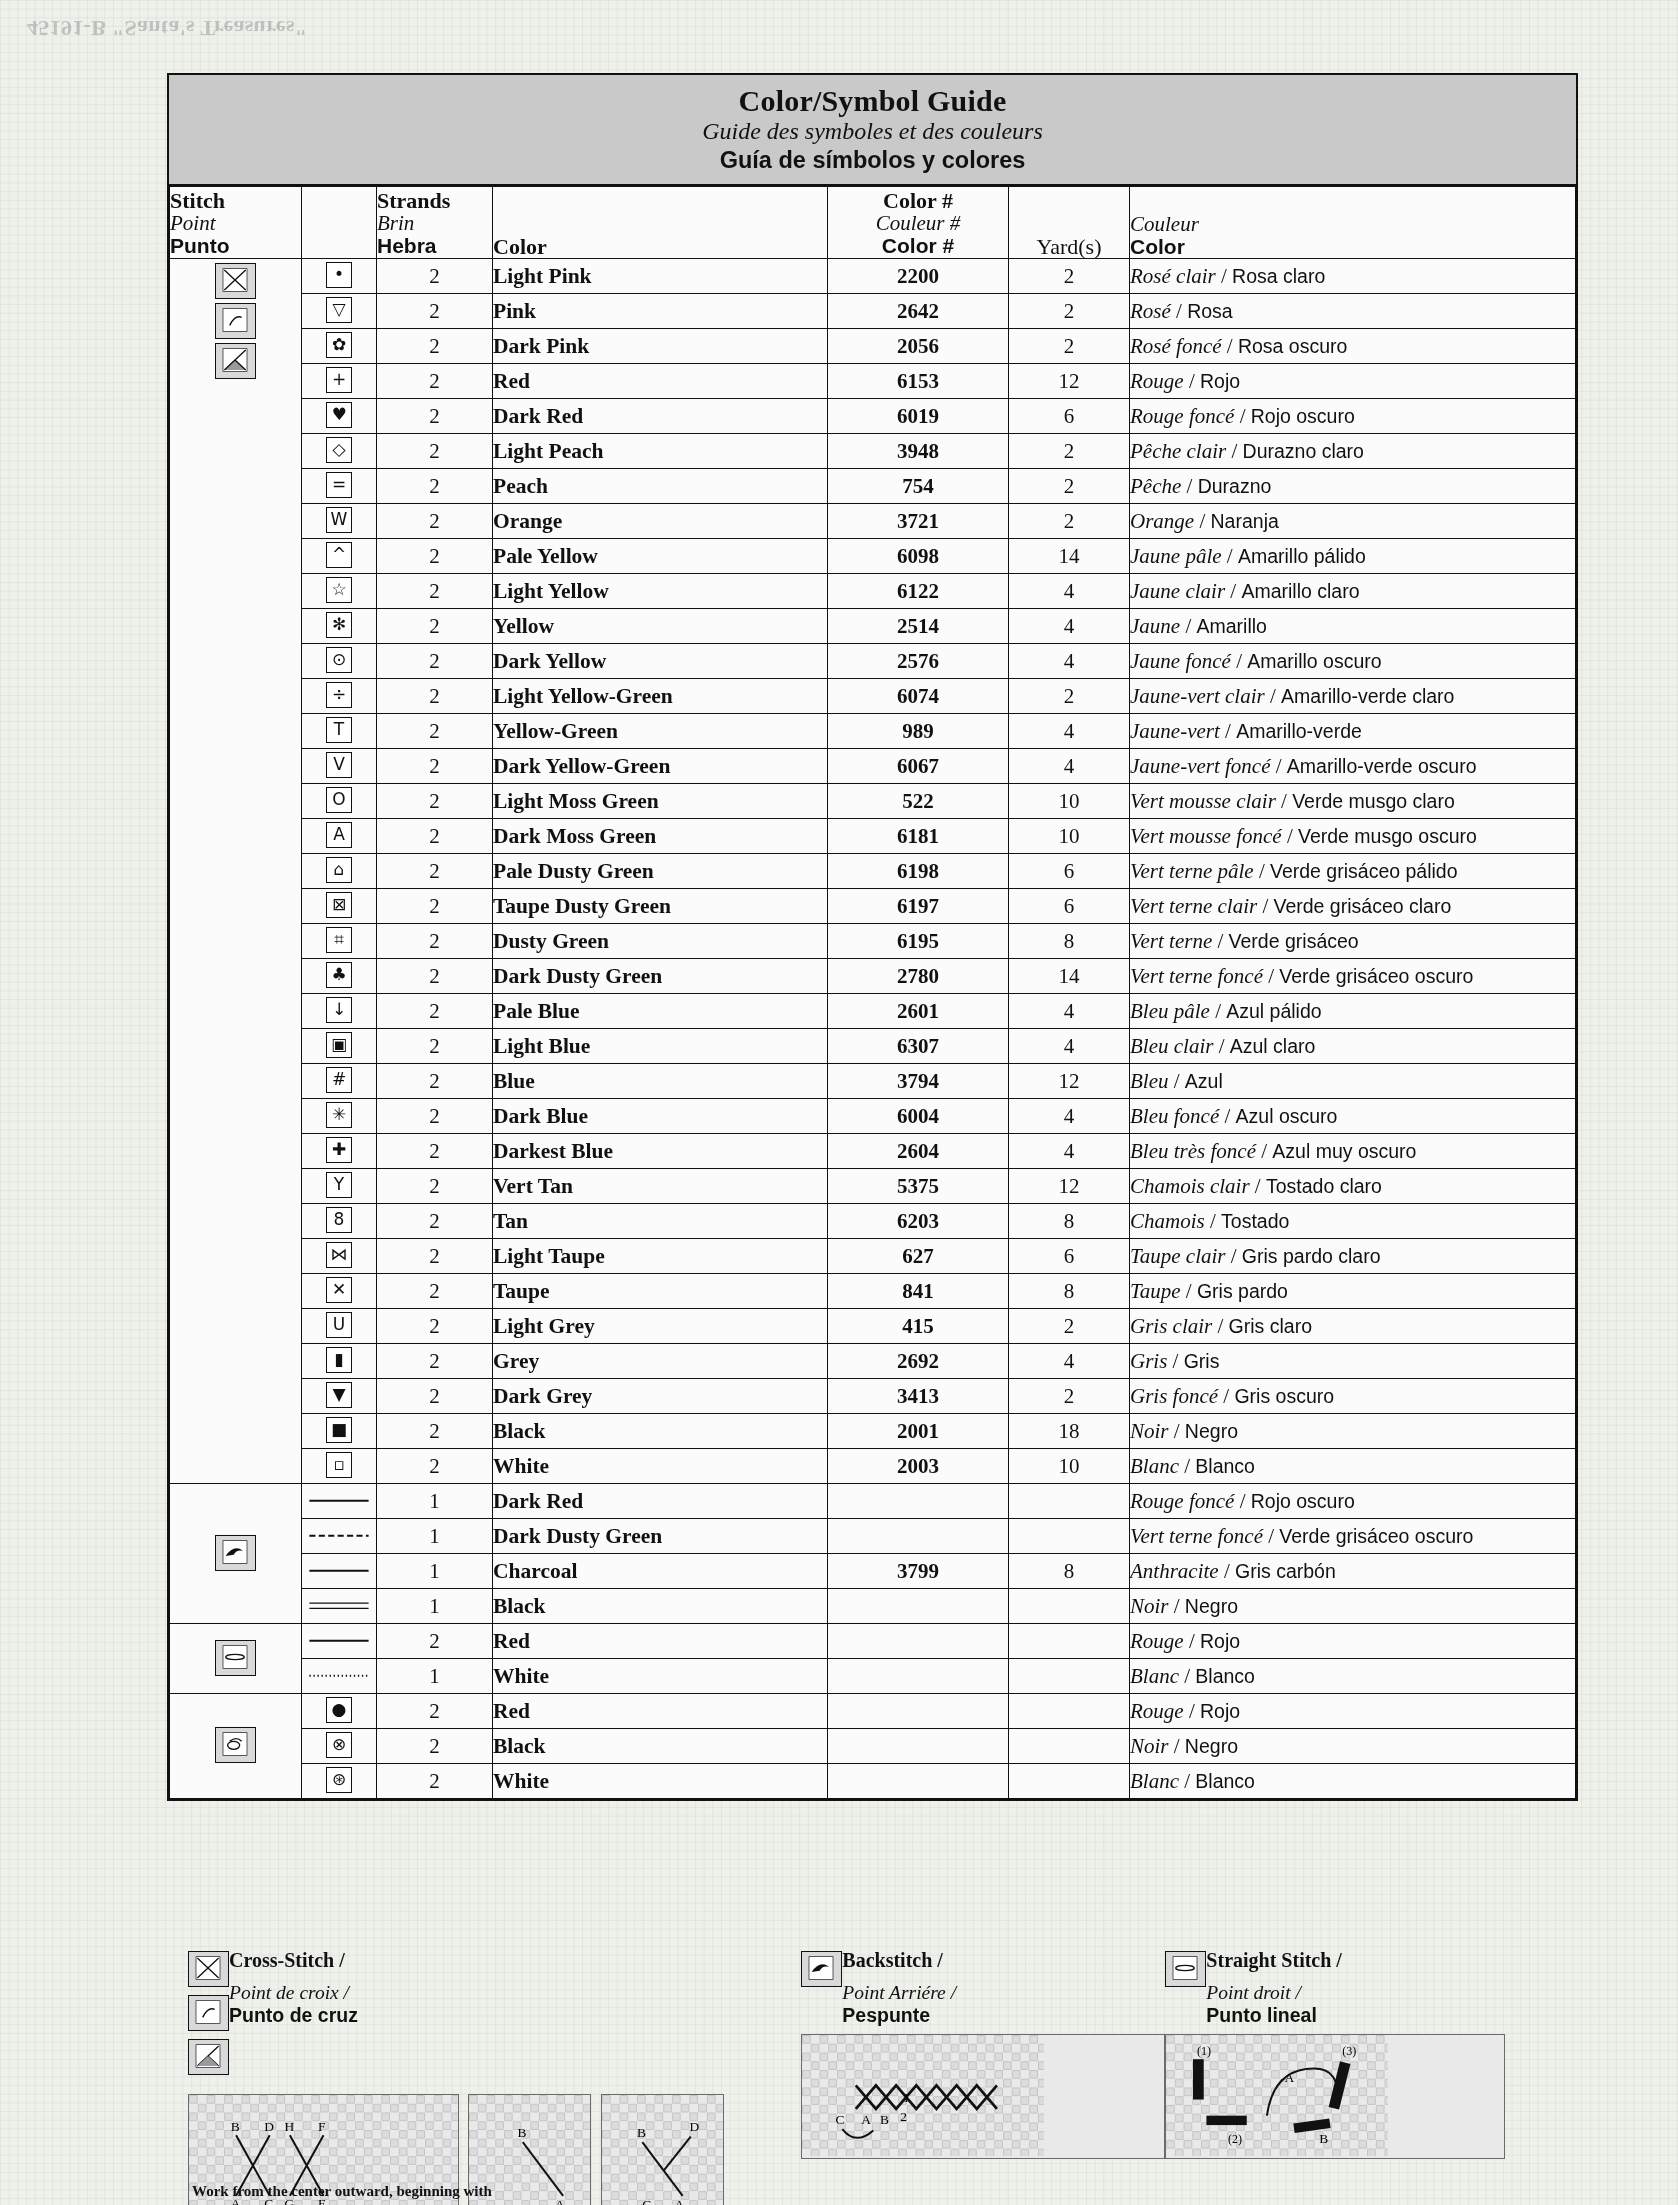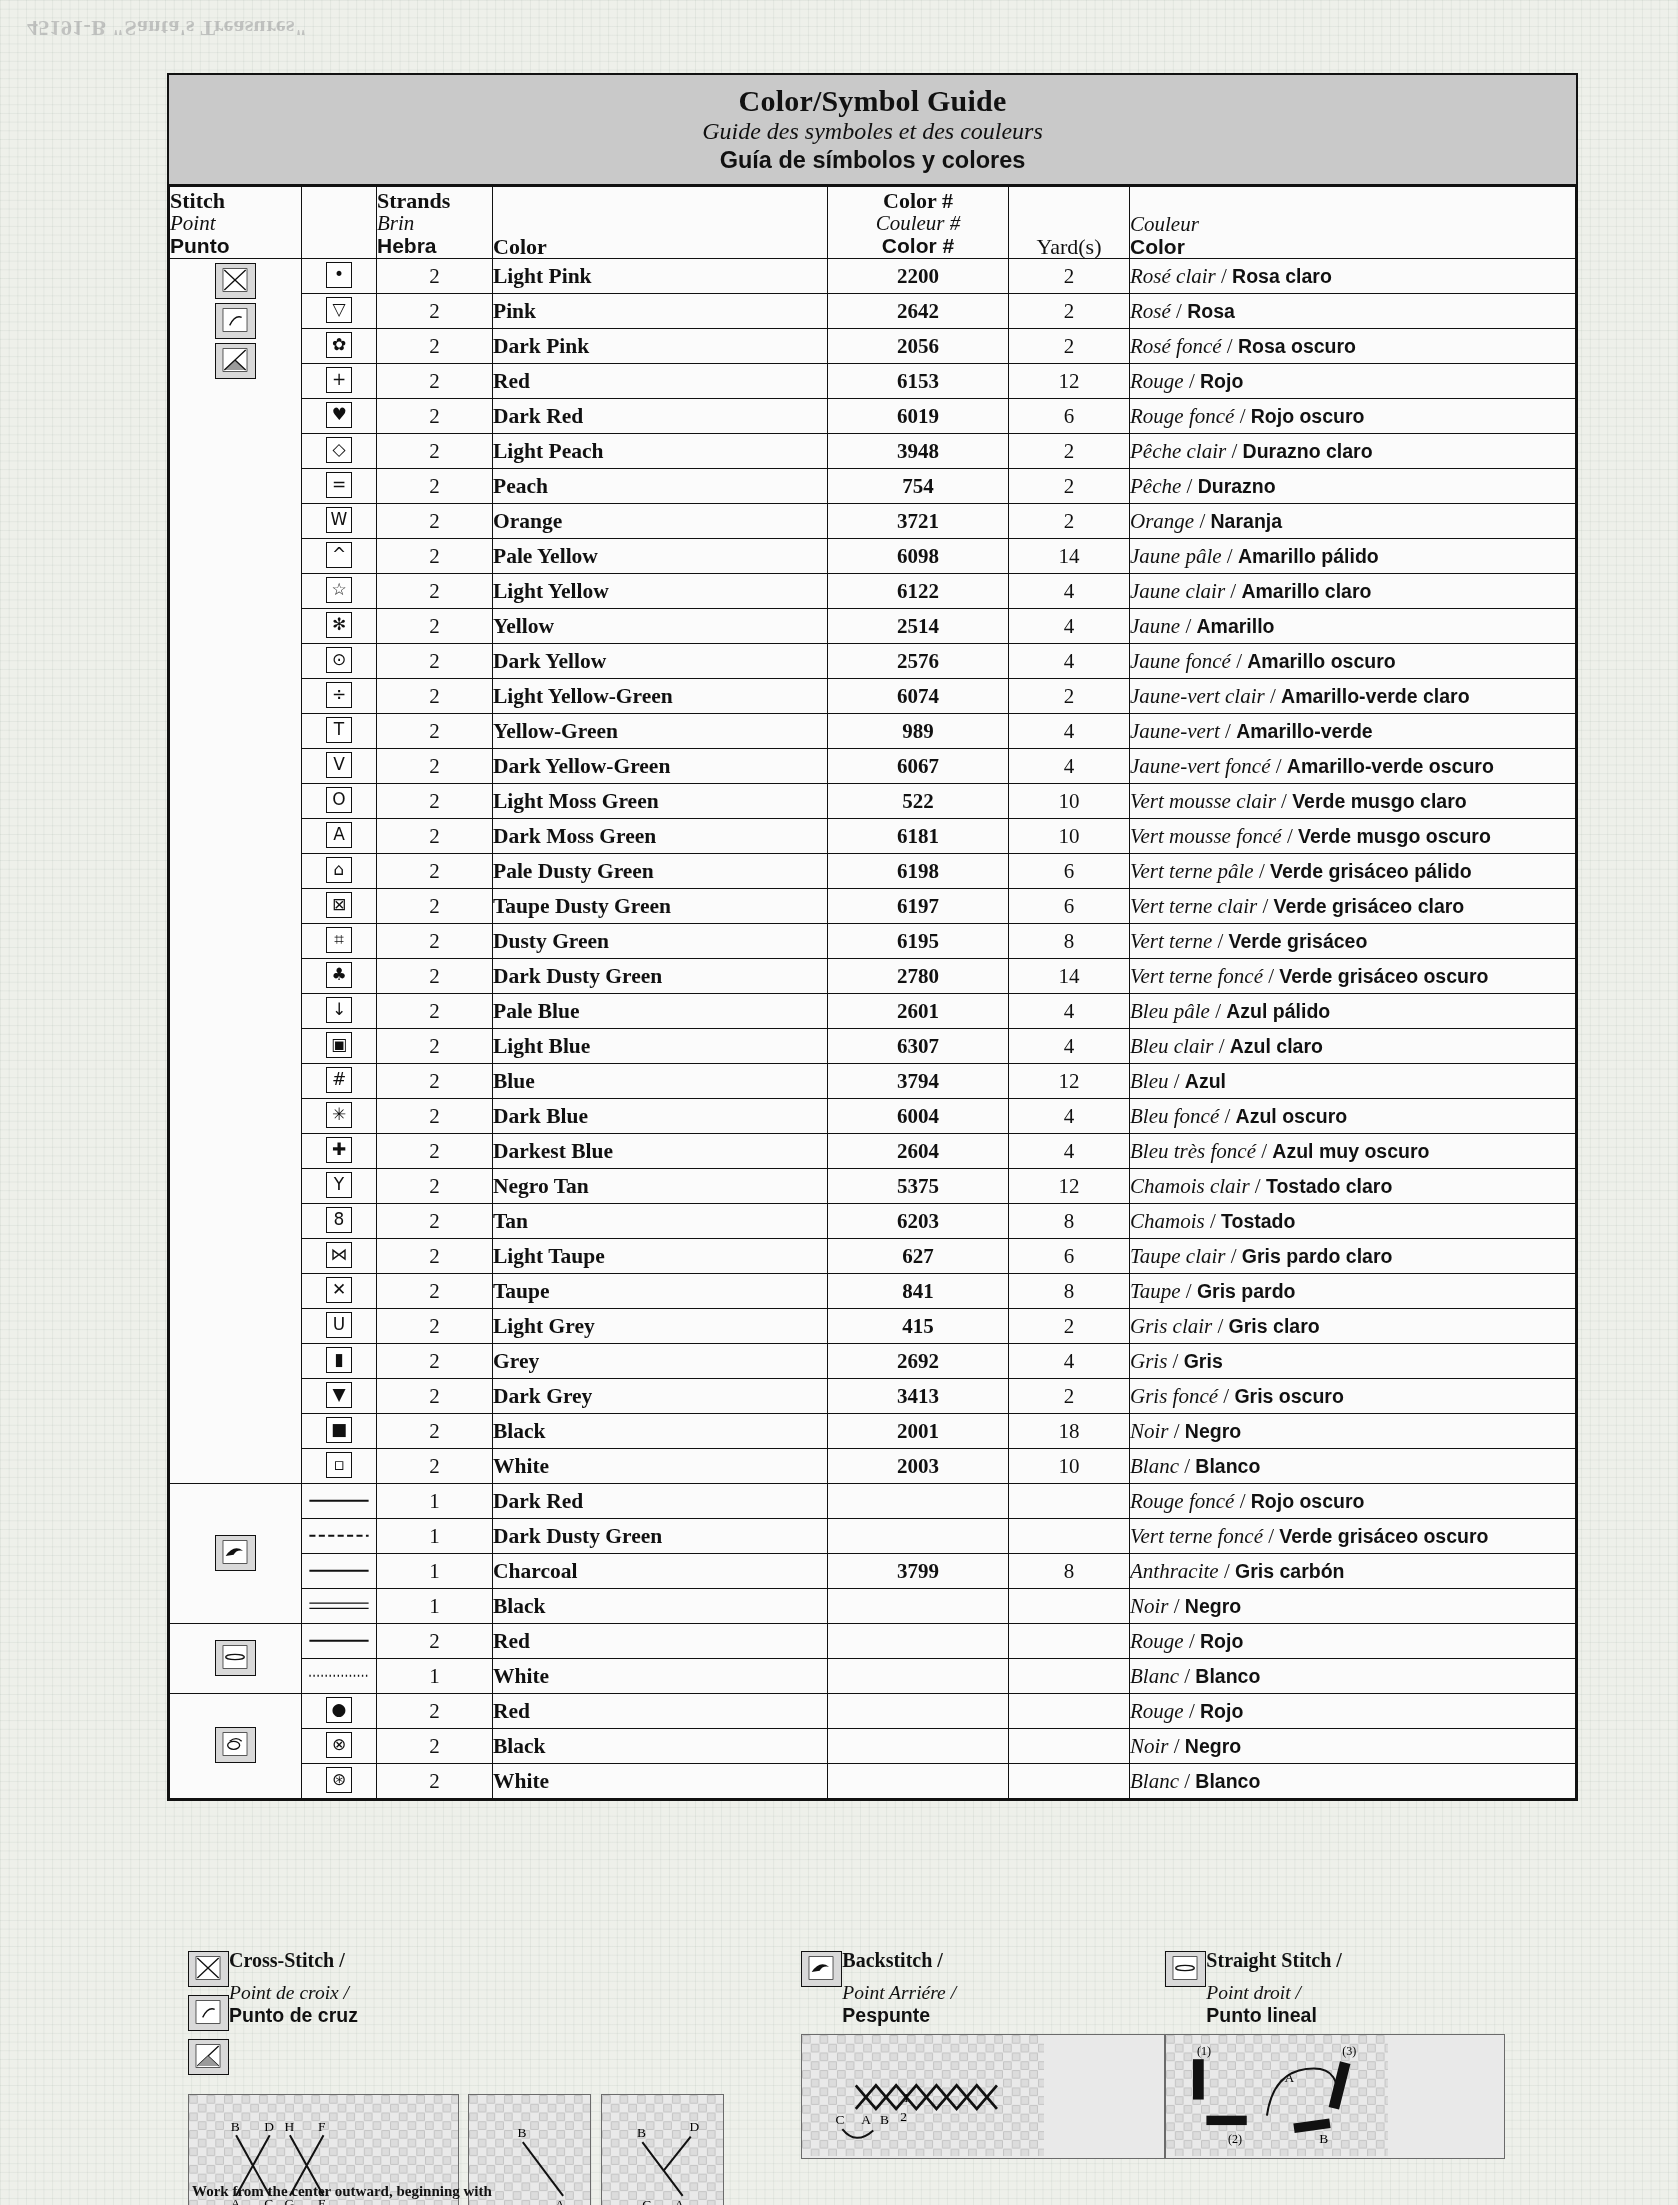--- a/index.html
+++ b/index.html
@@ -88,21 +88,21 @@
   .h-es { font-size: 21px; font-weight: bold; font-family: "Liberation Sans", sans-serif; line-height: 1.1; }
   .hdr .vcent { vertical-align: bottom; }
 
   td.sym { text-align: center; }
   td.strands { text-align: center; font-size: 21px; }
   td.cname { font-size: 21.5px; font-weight: bold; padding-left: 15px; }
   td.cnum { text-align: center; font-size: 21px; font-weight: bold; }
   td.yard { text-align: center; font-size: 21px; }
   td.fr { font-size: 21px; padding-left: 10.8px; }
   td.fr i { font-style: italic; }
-  td.fr b { font-family: "Liberation Sans", sans-serif; font-weight: bold; font-size: 19.5px; }
+  td.fr b { font-family: "Liberation Sans", sans-serif; font-weight: normal; font-size: 19.5px; }
 
   tr.row td { height: 34px; }
 
   
   .symbox {
     display: inline-block;
     width: 24px; height: 24px;
     border: 0.7px solid #111;
     background: #fff;
     position: relative;
@@ -454,21 +454,21 @@
           <td class="sym"><span class="symbox"><span class="g">✚</span></span></td>
           <td class="strands">2</td>
           <td class="cname">Darkest Blue</td>
           <td class="cnum">2604</td>
           <td class="yard">4</td>
           <td class="fr"><i>Bleu très foncé</i> / <b>Azul muy oscuro</b></td>
         </tr>
         <tr class="row">
           <td class="sym"><span class="symbox"><span class="g">Y</span></span></td>
           <td class="strands">2</td>
-          <td class="cname">Negro Tan</td>
+          <td class="cname">Vert Tan</td>
           <td class="cnum">5375</td>
           <td class="yard">12</td>
           <td class="fr"><i>Chamois clair</i> / <b>Tostado claro</b></td>
         </tr>
         <tr class="row">
           <td class="sym"><span class="symbox"><span class="g">8</span></span></td>
           <td class="strands">2</td>
           <td class="cname">Tan</td>
           <td class="cnum">6203</td>
           <td class="yard">8</td>

